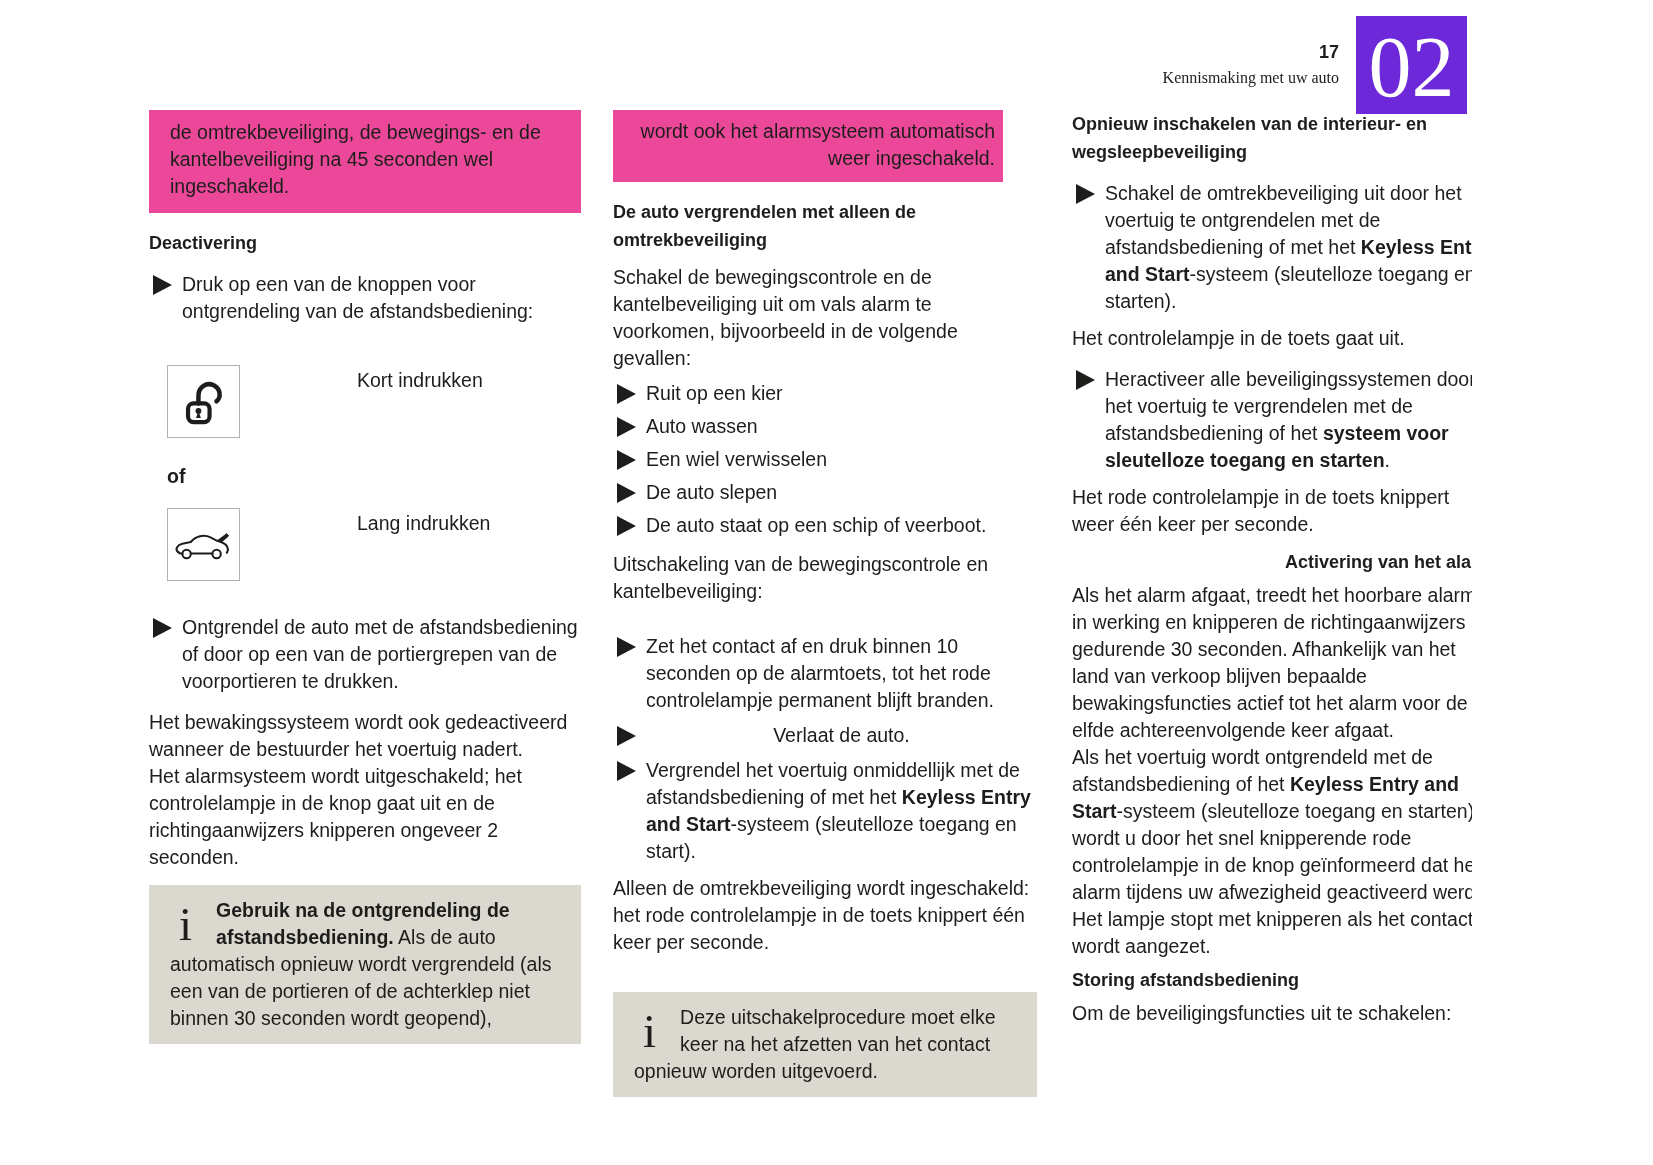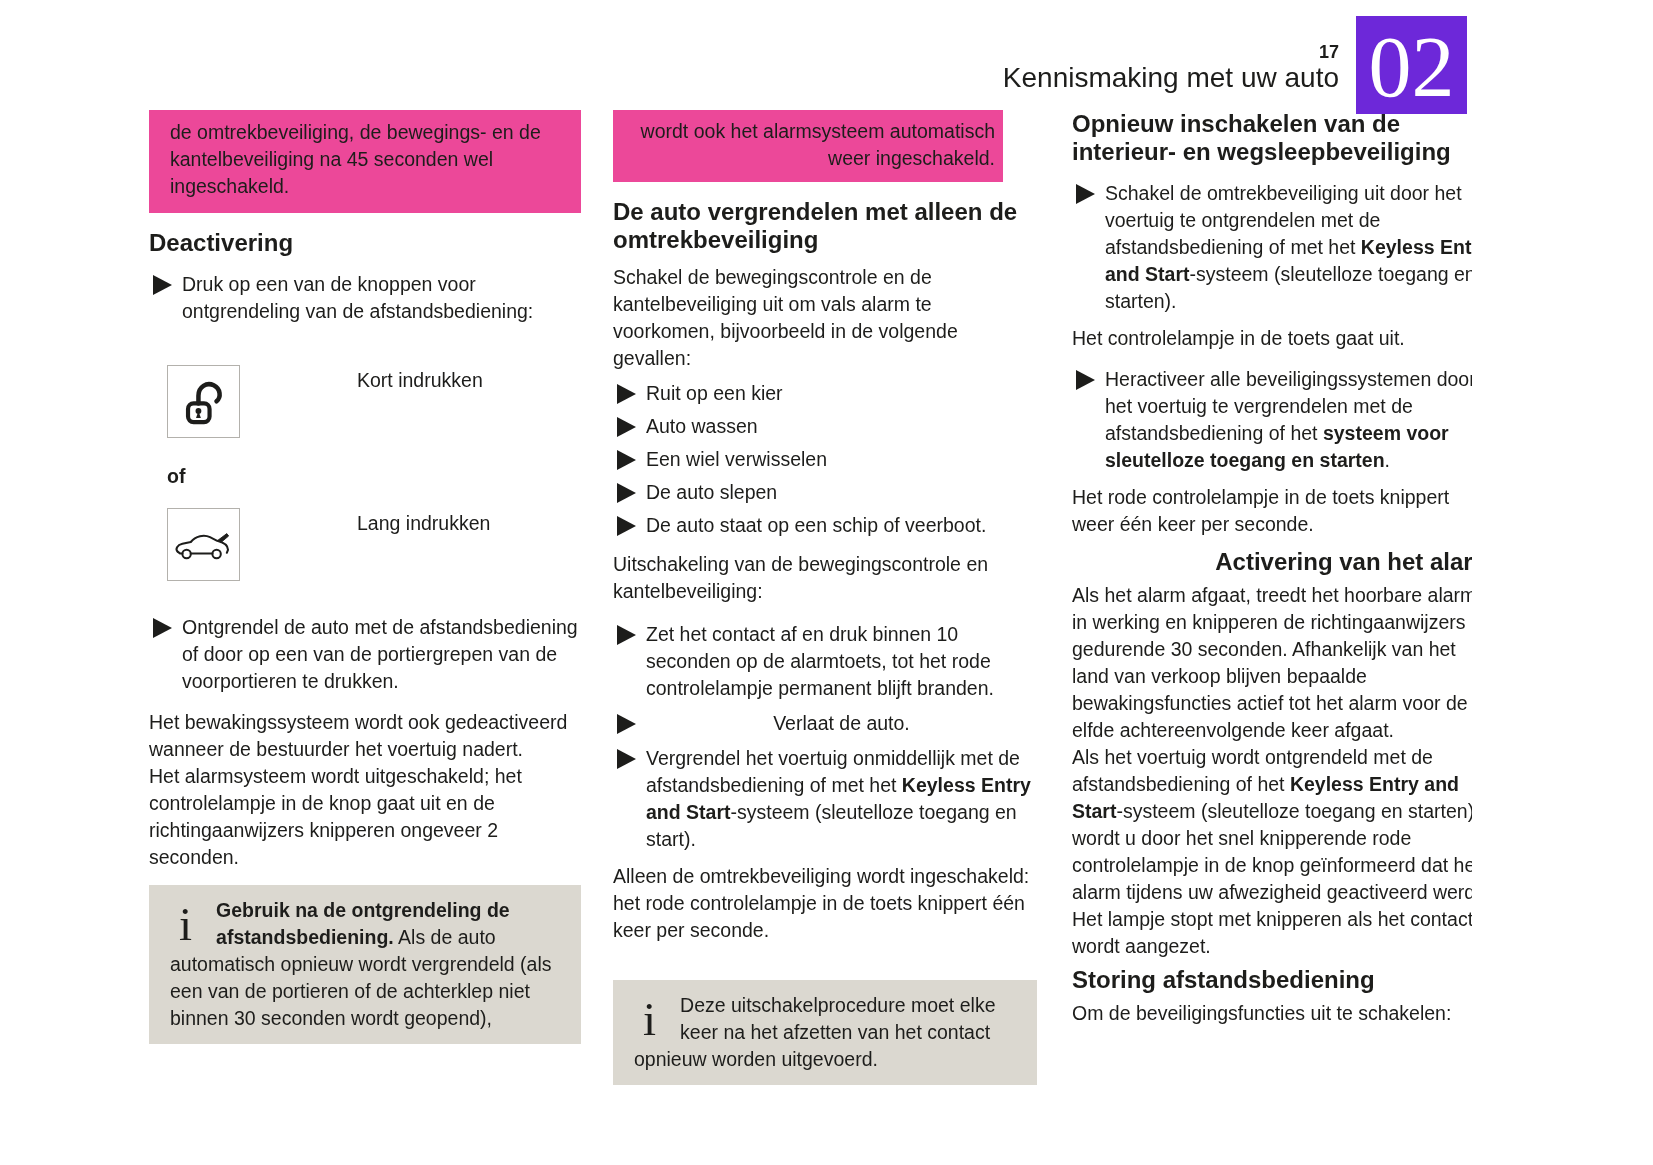--- a/index.html
+++ b/index.html
@@ -2,35 +2,35 @@
 <html><head>
 <meta charset="utf-8">
 <style>
   html,body{margin:0;padding:0;background:#ffffff;}
   .page{position:relative;width:1472px;height:1165px;background:#fff;overflow:hidden;
         font-family:"Liberation Sans",sans-serif;color:#1d1d1b;font-size:19.5px;line-height:27px;}
 
   
   .header-meta{position:absolute;top:40px;right:133px;text-align:right;}
   .pageno{font-weight:bold;font-size:18px;line-height:24px;}
-  .section-title{font-size:28px;line-height:27px;}
+  .section-title{font-size:16px;line-height:27px;font-family:Liberation Serif, serif;}
   .chapter-box{position:absolute;top:16px;right:5px;width:111px;height:98px;background:#6d28d9;}
   .chapter-num{display:block;width:100%;text-align:center;color:#ffffff;
                font-family:"Liberation Serif",serif;font-size:86px;line-height:102px;}
 
   
   .col{position:absolute;top:110px;}
   #col1{left:149px;width:432px;}
   #col2{left:613px;width:424px;}
   #col3{left:1072px;width:422px;}
 
   .callout{background:#ec4899;padding:9px 14px 13px 21px;}
   #col2 .callout{width:364px;padding:8px 8px 10px 18px;text-align:right;}
 
-  .h{font-weight:bold;font-size:24px;line-height:28px;margin:16px 0 0 0;}
+  .h{font-weight:bold;font-size:18px;line-height:28px;margin:16px 0 0 0;}
 
   .li{position:relative;padding-left:33px;margin-top:14px;}
   .arr{position:absolute;left:4px;top:4px;width:0;height:0;
        border-top:10px solid transparent;border-bottom:10px solid transparent;
        border-left:19px solid #1d1d1b;}
   .case{margin-top:6px;}
 
   .iconrow{position:relative;height:76px;}
   .iconbox{position:absolute;left:18px;top:0;width:73px;height:73px;background:#fff;
            border:1px solid #b3b1ac;box-sizing:border-box;
@@ -122,21 +122,21 @@
     <div style="margin-top:8px;">
       <div class="li case"><span class="arr"></span><span>Ruit op een kier</span></div>
       <div class="li case"><span class="arr"></span><span>Auto wassen</span></div>
       <div class="li case"><span class="arr"></span><span>Een wiel verwisselen</span></div>
       <div class="li case"><span class="arr"></span><span>De auto slepen</span></div>
       <div class="li case"><span class="arr"></span><span>De auto staat op een schip of veerboot.</span></div>
     </div>
 
     <div class="para" style="margin-top:12px;">Uitschakeling van de bewegingscontrole en kantelbeveiliging:</div>
 
-    <div class="li" style="margin-top:16px;">
+    <div class="li" style="margin-top:28px;">
       <span class="arr"></span>
       <span>Zet het contact af en druk binnen 10 seconden op de alarmtoets, tot het rode controlelampje permanent blijft branden.</span>
     </div>
     <div class="li" style="margin-top:8px;text-align:center;">
       <span class="arr"></span>
       <span>Verlaat de auto.</span>
     </div>
     <div class="li" style="margin-top:8px;">
       <span class="arr"></span>
       <span><span>Vergrendel het voertuig onmiddellijk met de afstandsbediening of met het </span><span class="b">Keyless Entry and Start</span><span>-systeem (sleutelloze toegang en start).</span></span>

